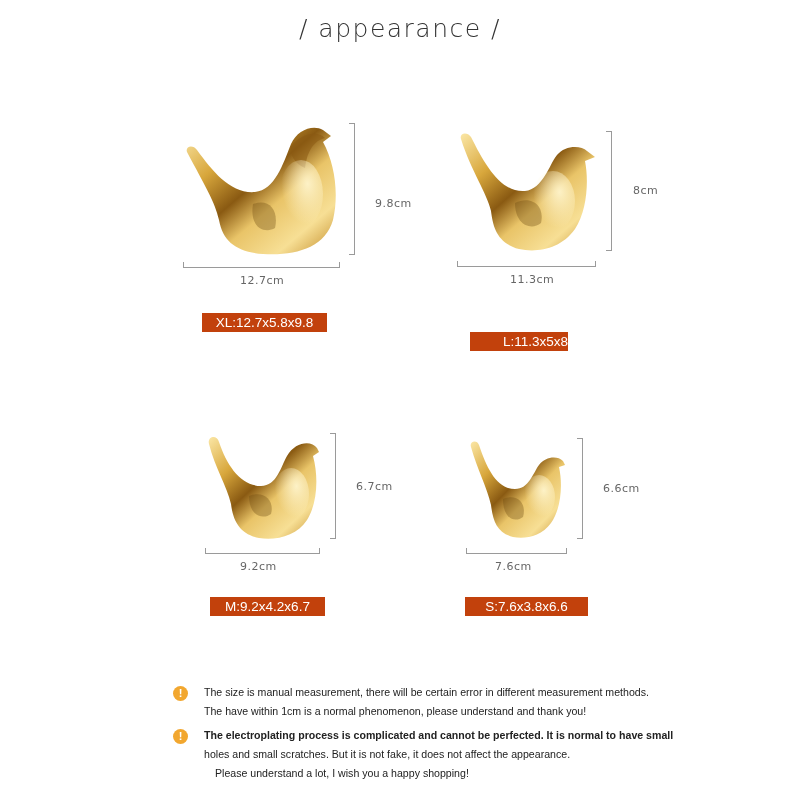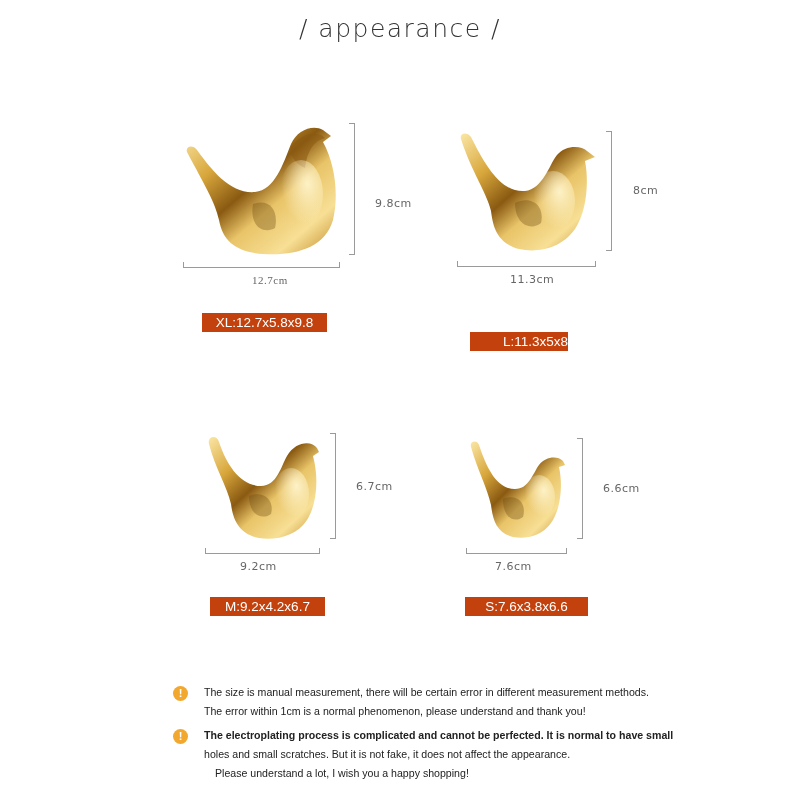--- a/index.html
+++ b/index.html
@@ -39,21 +39,21 @@
 <div>
   <svg class="bird" style="left:183px; top:124px;" width="156" height="132" viewBox="0 0 156 132">
     <path d="M4,28 C2,22 10,20 14,26 C30,48 48,70 72,68 C92,66 100,40 108,20 C114,6 130,0 140,6 L148,12 L140,18 C152,40 156,70 150,96 C142,124 112,132 80,130 C54,128 40,118 36,96 C32,78 22,62 4,28 Z" fill="url(#goldGrad)"></path>
     <path d="M108,22 C118,10 134,6 142,14 C132,16 124,26 122,44 C112,40 106,30 108,22 Z" fill="#8a5a12" opacity="0.55"></path>
     <ellipse cx="118" cy="70" rx="22" ry="34" fill="url(#goldShine)"></ellipse>
     <path d="M70,80 C86,74 96,86 92,104 C82,110 66,104 70,80 Z" fill="#6e4a10" opacity="0.35"></path>
   </svg>
   <div class="vbracket" style="left:349px; top:123px; height:130px;"></div>
   <div class="dim" style="left:375px; top:180px;margin-top:17px;">9.8cm</div>
   <div class="hbracket" style="left:183px; top:262px; width:155px;"></div>
-  <div class="dim" style="left:252px; top:274px;font-family:Liberation Serif, serif;">12.7cm</div>
+  <div class="dim" style="left:240px; top:274px;">12.7cm</div>
   <div class="badge" style="left:202px; top:313px; width:125px;">XL:12.7x5.8x9.8</div>
 </div>
 
 <div>
   <svg class="bird" style="left:457px; top:131px;" width="138" height="122" viewBox="0 0 138 122">
     <path d="M4,8 C2,2 10,0 14,6 C28,34 44,62 68,60 C86,58 92,34 100,24 C108,14 124,14 130,20 L138,26 L128,30 C132,50 130,80 118,98 C104,118 80,122 62,118 C40,112 36,96 34,80 C30,62 14,40 4,8 Z" fill="url(#goldGrad)"></path>
     <ellipse cx="96" cy="70" rx="22" ry="30" fill="url(#goldShine)"></ellipse>
     <path d="M58,72 C74,64 88,74 84,92 C74,100 58,94 58,72 Z" fill="#6e4a10" opacity="0.35"></path>
   </svg>
   <div class="vbracket" style="left:606px; top:131px; height:118px;"></div>
@@ -85,19 +85,19 @@
   <div class="vbracket" style="left:577px; top:438px; height:99px;"></div>
   <div class="dim" style="left:603px; top:482px;">6.6cm</div>
   <div class="hbracket" style="left:466px; top:548px; width:99px;"></div>
   <div class="dim" style="left:495px; top:560px;">7.6cm</div>
   <div class="badge" style="left:465px; top:597px; width:123px;">S:7.6x3.8x6.6</div>
 </div>
 
 <div class="notes">
   <div class="note-icon" style="left:173px; top:686px;">!</div>
   <div class="note-line" style="top:686px;">The size is manual measurement, there will  be certain error in different measurement methods.</div>
-  <div class="note-line" style="top:705px;">The error within 1cm is a normal phenomenon,  please understand and thank you!</div>
+  <div class="note-line" style="top:705px;">The have within 1cm is a normal phenomenon,  please understand and thank you!</div>
 
   <div class="note-icon" style="left:173px; top:729px;">!</div>
   <div class="note-line" style="top:729px;font-weight:bold;">The electroplating process is complicated and cannot be perfected. It is normal to have small</div>
   <div class="note-line" style="top:748px;">holes and small scratches. But it is not fake, it does not affect the appearance.</div>
   <div class="note-line" style="top:767px;padding-left:11px;">Please understand a lot, I wish you a happy shopping!</div>
 </div>
 
 </body></html>

